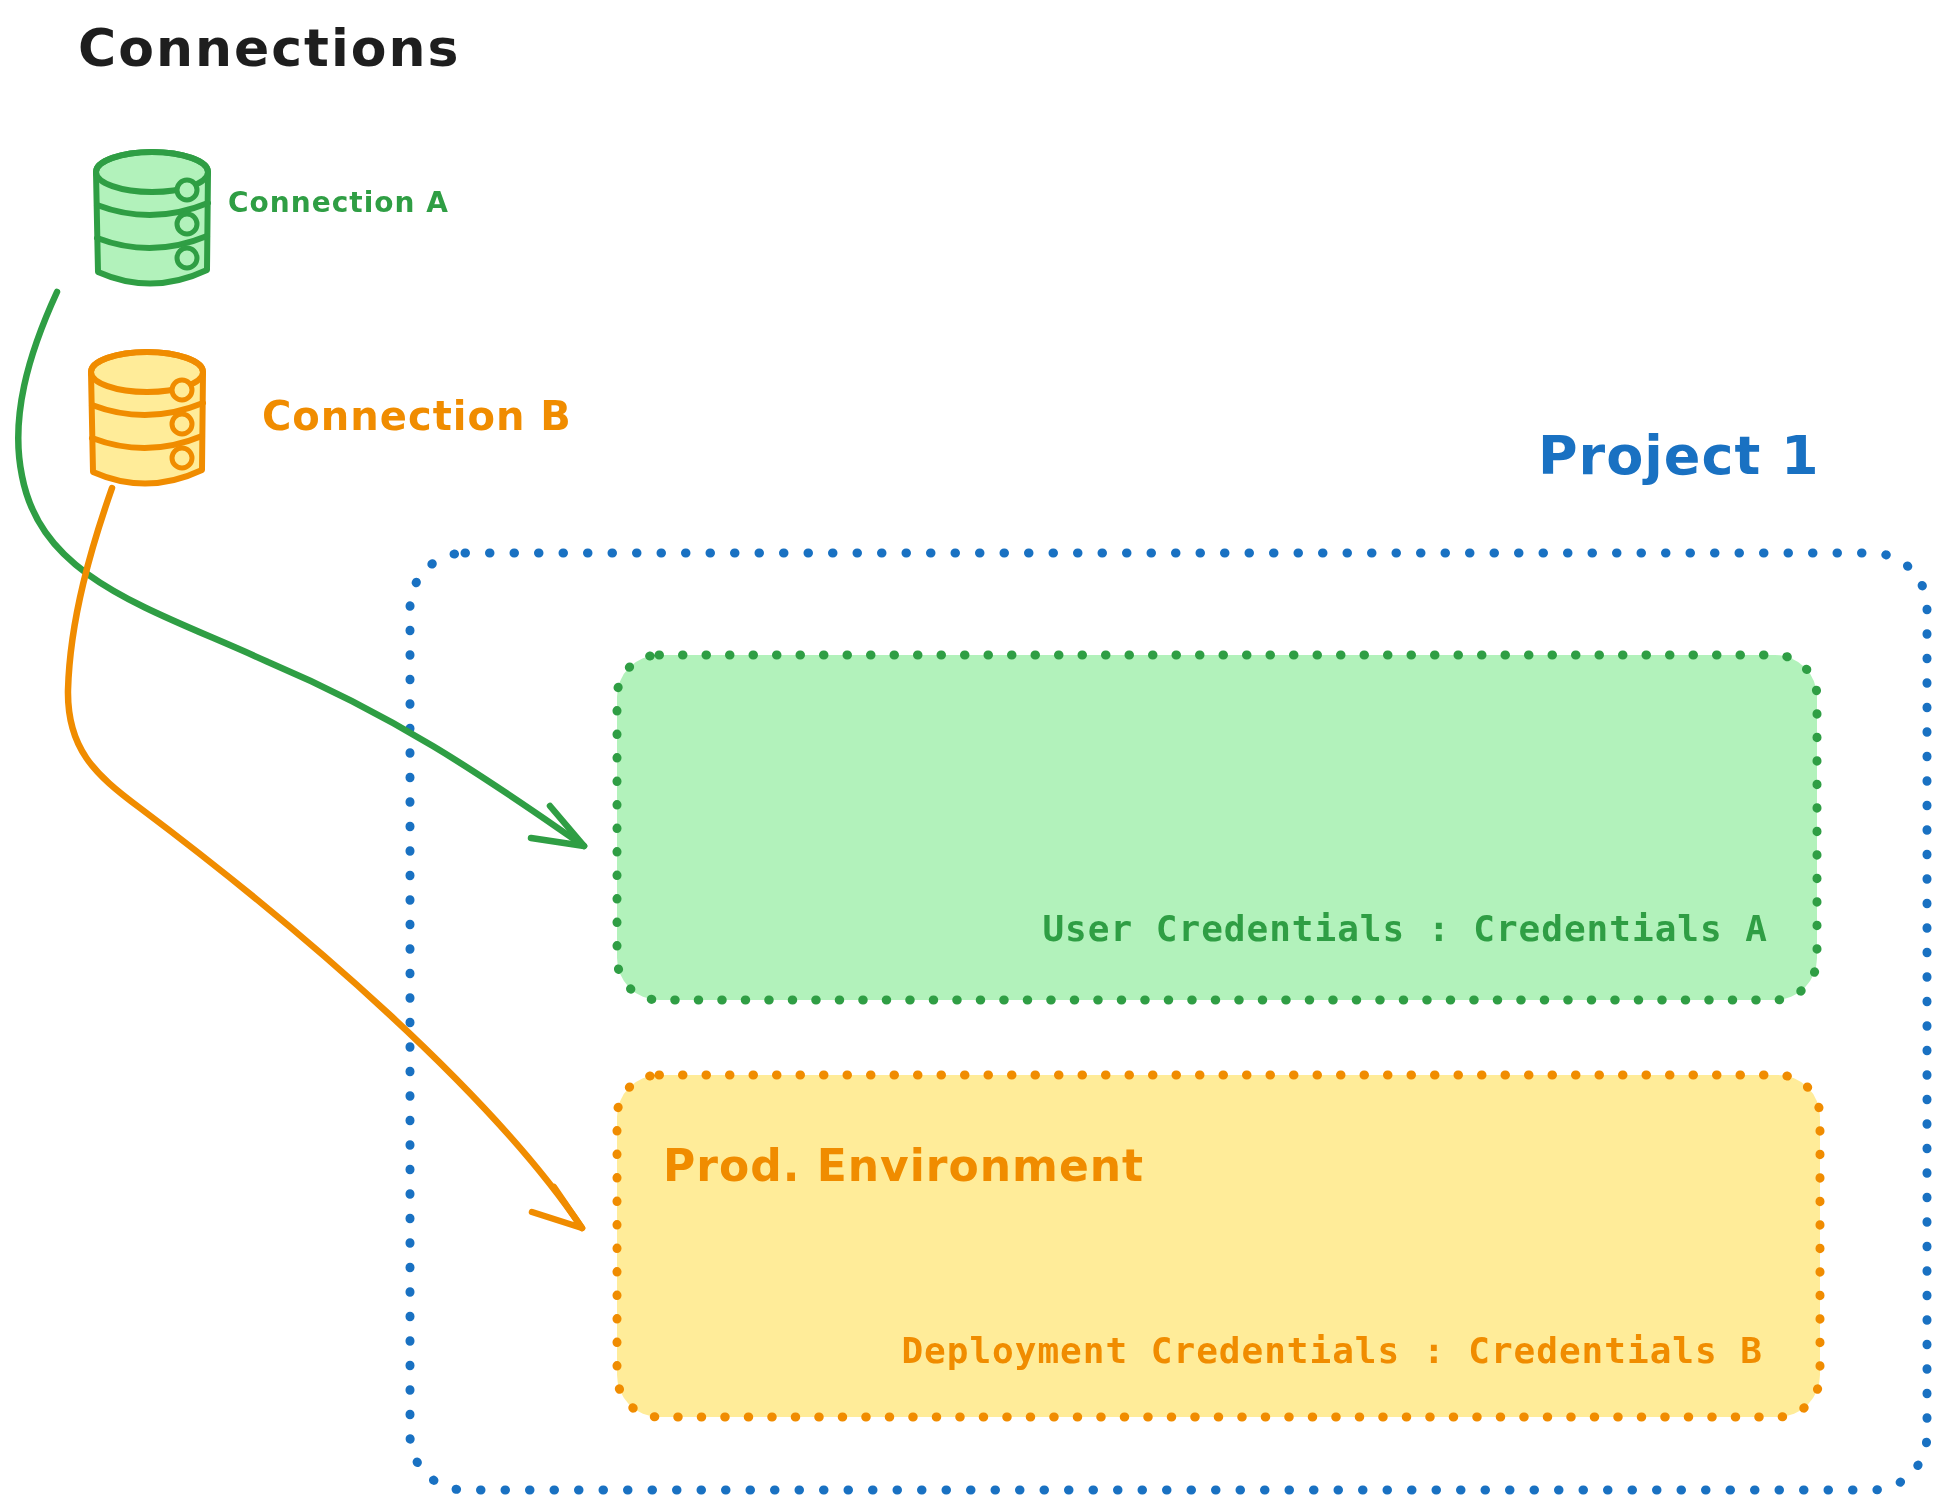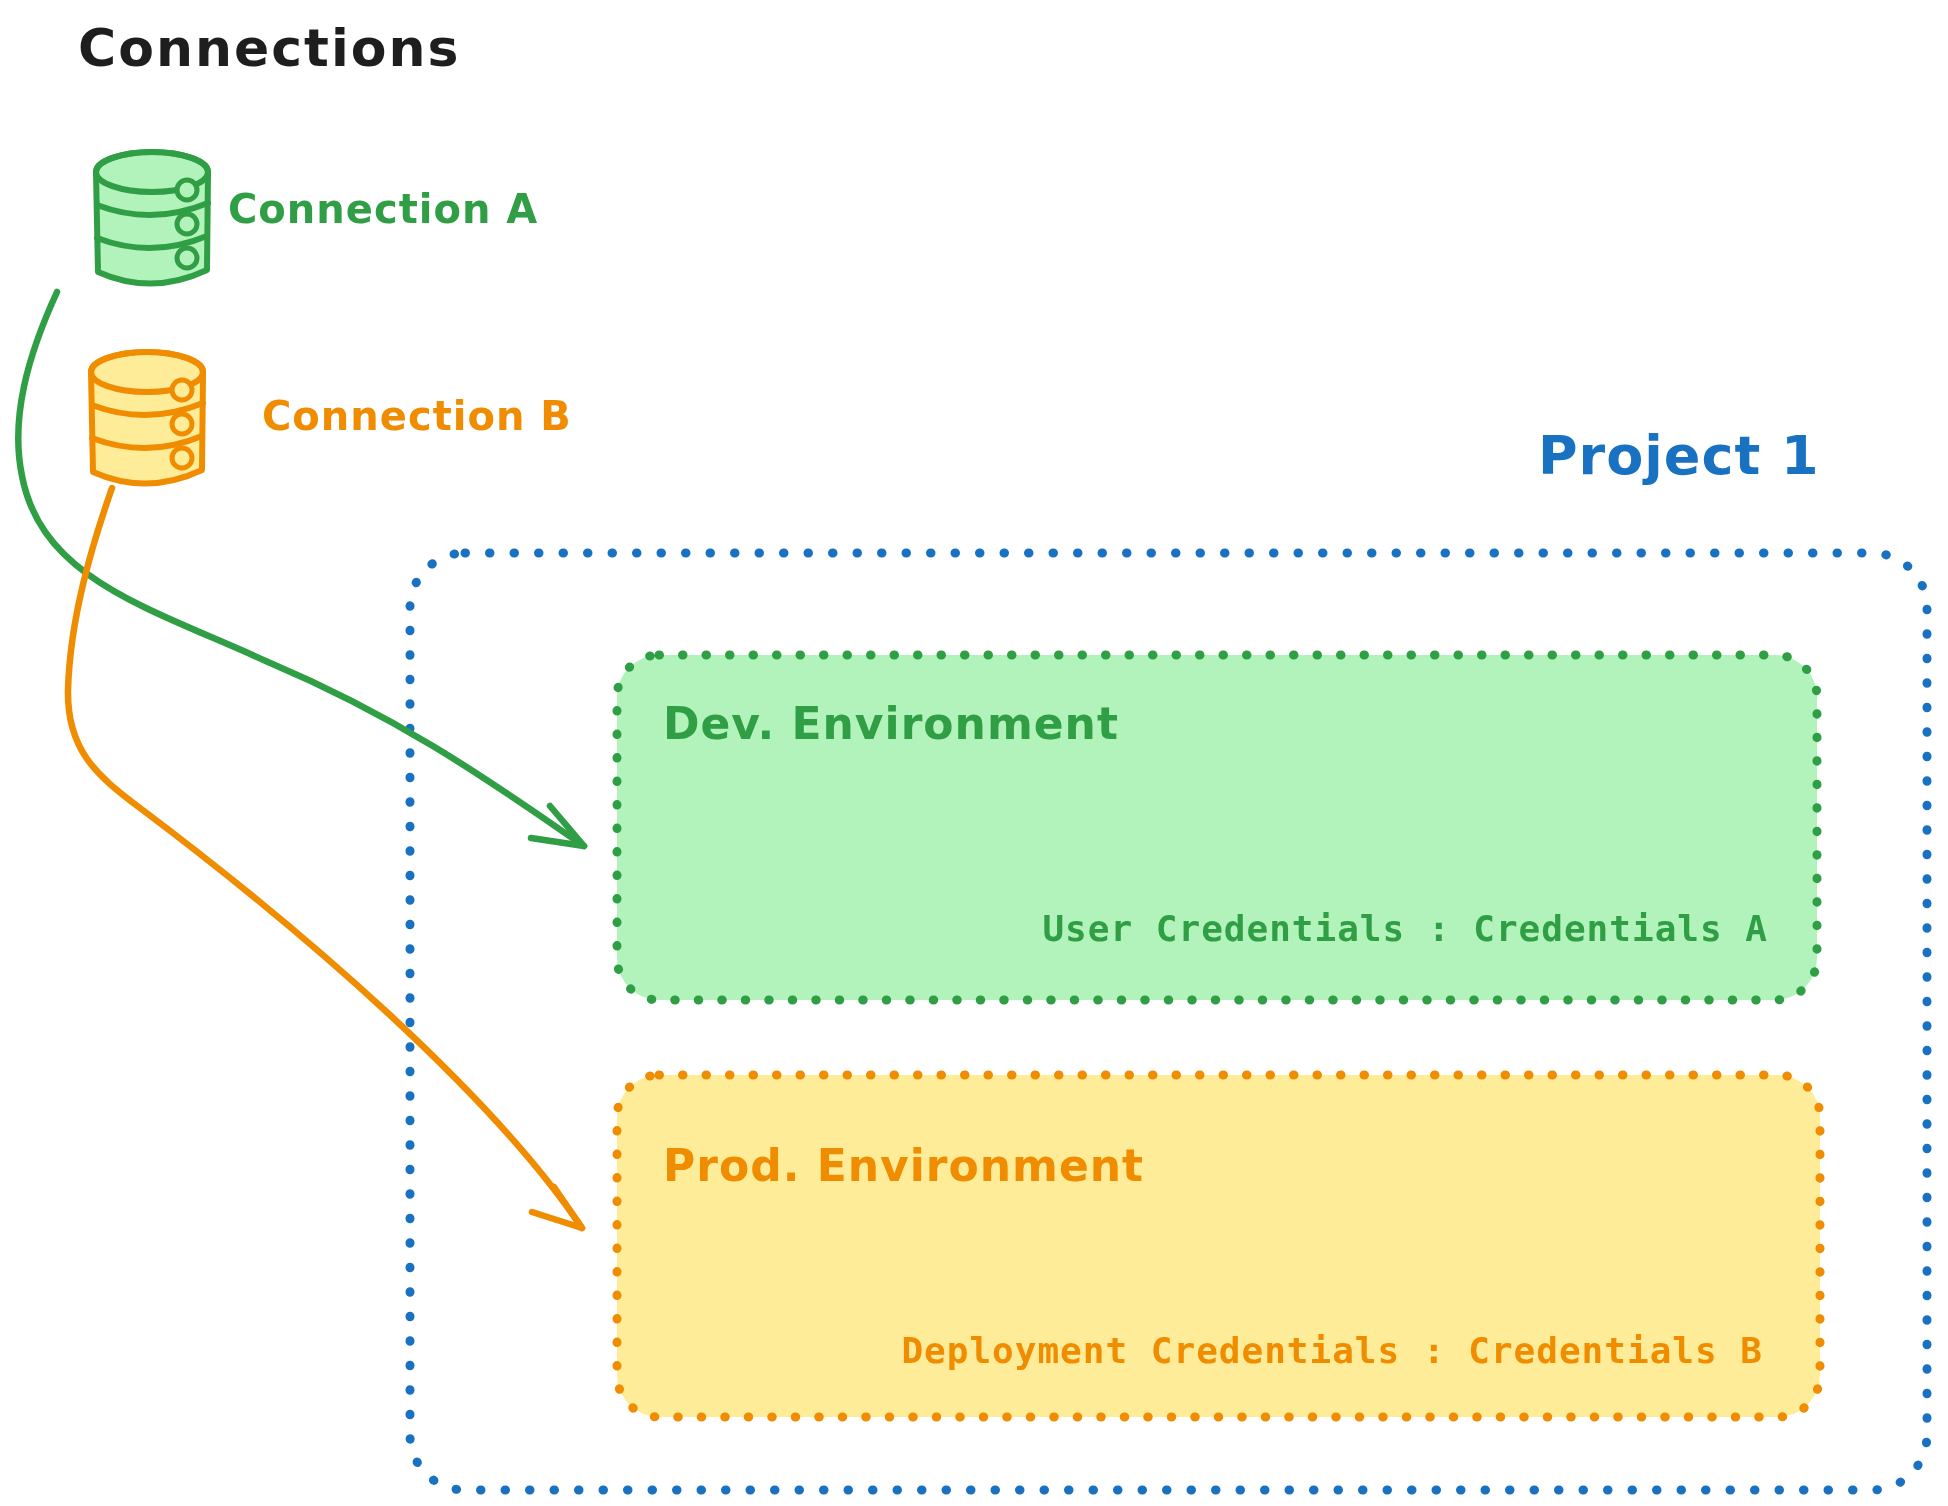--- a/index.html
+++ b/index.html
@@ -22,21 +22,21 @@
     font-family:"DejaVu Sans","Liberation Sans",sans-serif;
   }
   .diagram-svg{position:absolute;left:0;top:0;}
   .label{
     position:absolute;
     font-weight:700;
     white-space:nowrap;
     letter-spacing:1px;
   }
   .title{left:78px;top:18px;font-size:52px;color:var(--ink);letter-spacing:2px;}
-  .conn-a-label{left:228px;top:186px;font-size:40px;color:var(--green-stroke);}
+  .conn-a-label{left:228px;top:186px;font-size:28px;color:var(--green-stroke);}
   .conn-b-label{left:222px;top:393px;font-size:40px;color:var(--orange-stroke);margin-left:40px;}
   .project-label{left:1538px;top:424px;font-size:54px;color:var(--blue-stroke);}
   .dev-title{left:663px;top:698px;font-size:44px;color:var(--green-stroke);}
   .prod-title{left:663px;top:1116px;font-size:44px;color:var(--orange-stroke);margin-top:24px;}
   .creds{
     font-family:"DejaVu Sans Mono","Liberation Mono",monospace;
     font-size:36px;
     font-weight:700;
     letter-spacing:1px;
   }
@@ -108,20 +108,19 @@
   </svg>
 
   <div class="label title">Connections</div>
 
   <div class="label conn-a-label">Connection A</div>
 
   <div class="label conn-b-label">Connection B</div>
 
   <div class="label project-label">Project 1</div>
 
-  <div class="label dev-title">Dev. Environment</div>
 
   <div class="label creds dev-creds">User Credentials : Credentials A</div>
 
   <div class="label prod-title">Prod. Environment</div>
 
   <div class="label creds prod-creds">Deployment Credentials : Credentials B</div>
 </div>
 
 </body></html>

